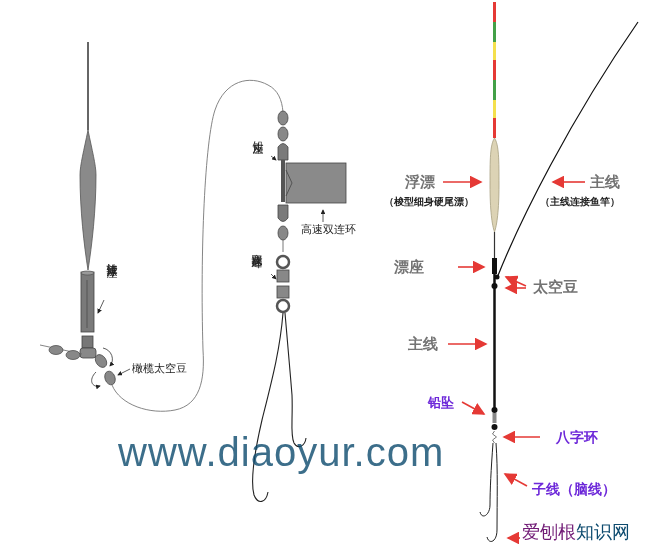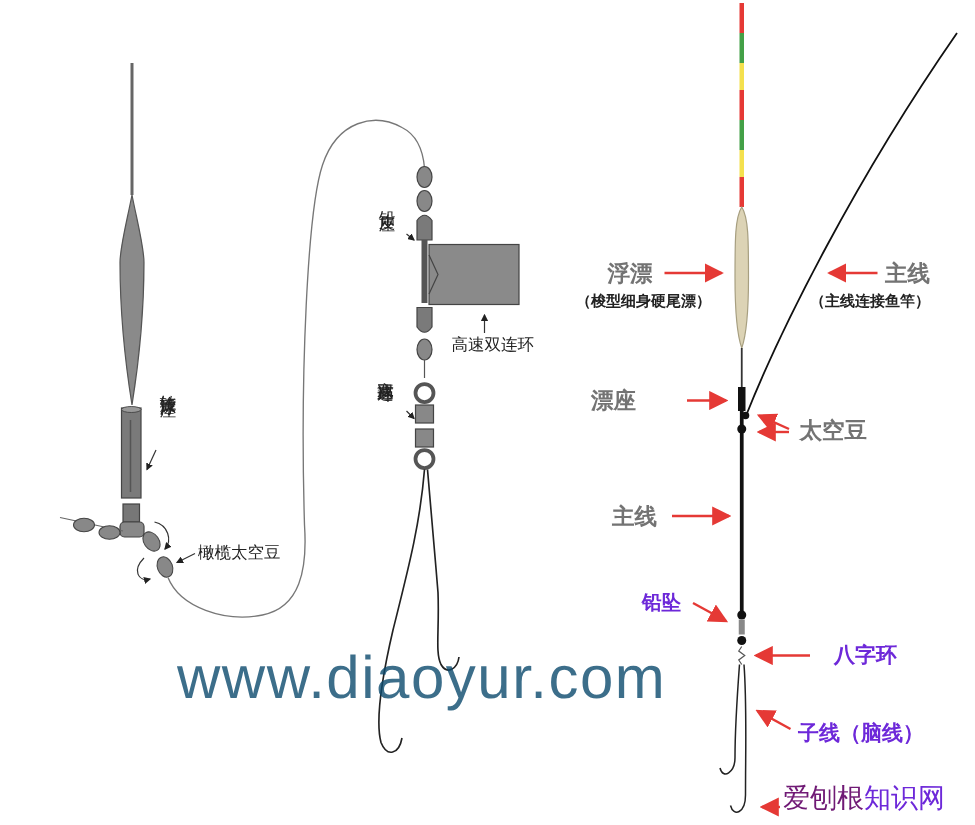--- a/index.html
+++ b/index.html
@@ -8,21 +8,21 @@
   svg.diagram { position: absolute; left: 0; top: 0; }
   .lbl { position: absolute; white-space: nowrap; color: #6d28d9; line-height: 1; }
   .vert { writing-mode: vertical-rl; text-orientation: upright; letter-spacing: 1px; }
   .small { font-size: 11px; color: #222; }
   .big { font-size: 15px; font-weight: bold; color: #737373; }
   .sub { font-size: 10px; font-weight: bold; color: #222; }
   .wm { position: absolute; left: 118px; top: 430px; font-size: 40px;
         color: #0c4a6e; opacity: 0.8; font-family: "Liberation Sans", sans-serif; letter-spacing: 1px; }
   .brand { position: absolute; left: 522px; top: 520px; font-size: 18px; }
   .brand .a { color: #701a75; }
-  .brand .b { color: #6d28d9; }
+  .brand .b { color: #0c4a6e; }
 </style>
 </head>
 <body>
 
 <svg class="diagram" width="650" height="550" viewBox="0 0 650 550">
   <defs>
     <marker id="arrRed" markerWidth="8" markerHeight="8" refX="7" refY="4" orient="auto">
       <path d="M0,0 L8,4 L0,8 Z" fill="#e53935"></path>
     </marker>
     <marker id="arrBlk" markerWidth="6" markerHeight="6" refX="5" refY="3" orient="auto">

